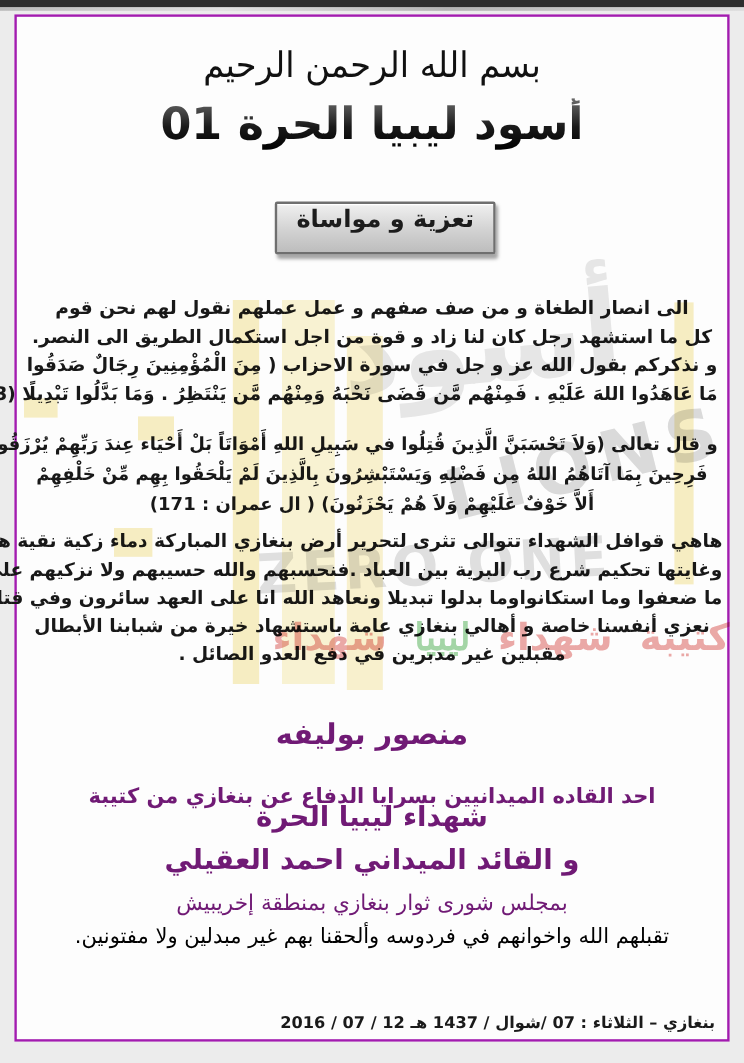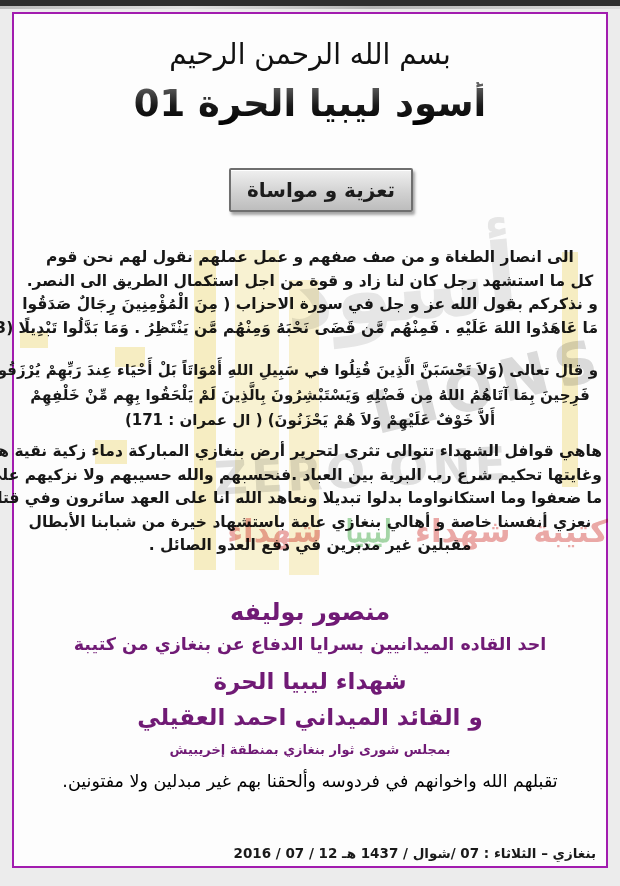--- a/index.html
+++ b/index.html
@@ -31,34 +31,34 @@
   .doc-title{
     top:68px;font-size:37px;font-weight:900;
     background:linear-gradient(180deg,#6a6a6a 0%,#1a1a1a 55%,#000 100%);
     -webkit-background-clip:text;background-clip:text;color:transparent;
   }
   .banner{
     left:215px;top:154px;width:184px;height:44px;box-sizing:border-box;
     background:linear-gradient(180deg,#f0f0f0 0%,#d2d2d2 55%,#bdbdbd 100%);
     border:2px solid #6f6f6f;border-radius:2px;
     box-shadow:2px 3px 3px rgba(0,0,0,.35), inset 0 1px 0 #fff;
-    display:flex;align-items:center;justify-content:center;
+    display:flex;align-items:flex-start;justify-content:center;
     font-size:20px;font-weight:700;color:#1c1c1c;
   }
   .para{direction:rtl;color:#181818;font-weight:700;}
   .para .line{white-space:nowrap;}
   .p1{top:232px;font-size:15.5px;line-height:23.5px;text-align:center;left:8px;right:8px;}
   .p2{top:344px;font-size:15px;line-height:25px;text-align:center;left:8px;right:8px;}
   .p3{top:426px;font-size:15.5px;line-height:23.5px;text-align:center;left:4px;right:4px;}
   .name-big{direction:rtl;font-weight:900;color:#701a75;}
   .n1{top:584px;font-size:24px;}
-  .r1{top:620px;font-size:17.5px;font-weight:800;}
+  .r1{top:640px;font-size:17.5px;font-weight:800;}
   .n2{top:654px;font-size:23px;}
   .n3{top:690px;font-size:23px;}
-  .r2{top:728px;font-size:13px;font-weight:700;}
+  .r2{top:728px;font-size:18px;font-weight:400;}
   .closing{top:757px;font-size:17.5px;font-weight:400;direction:rtl;}
   .signature{left:16px;top:805px;font-size:15px;font-weight:800;direction:rtl;color:#151515;}
   .dateline{right:10px;top:831px;font-size:13.5px;font-weight:700;direction:rtl;color:#1a1a1a;}
   
   .wm{pointer-events:none;mix-blend-mode:multiply;}
   .ybar{background:#f3e294;opacity:.55;}
   .wm-gray{color:#8a8a8a;opacity:.30;font-weight:800;white-space:nowrap;}
   .wm-band{
     top:499px;left:60px;right:-2px;text-align:right;direction:rtl;
     font-size:31px;font-weight:900;opacity:.5;white-space:nowrap;

